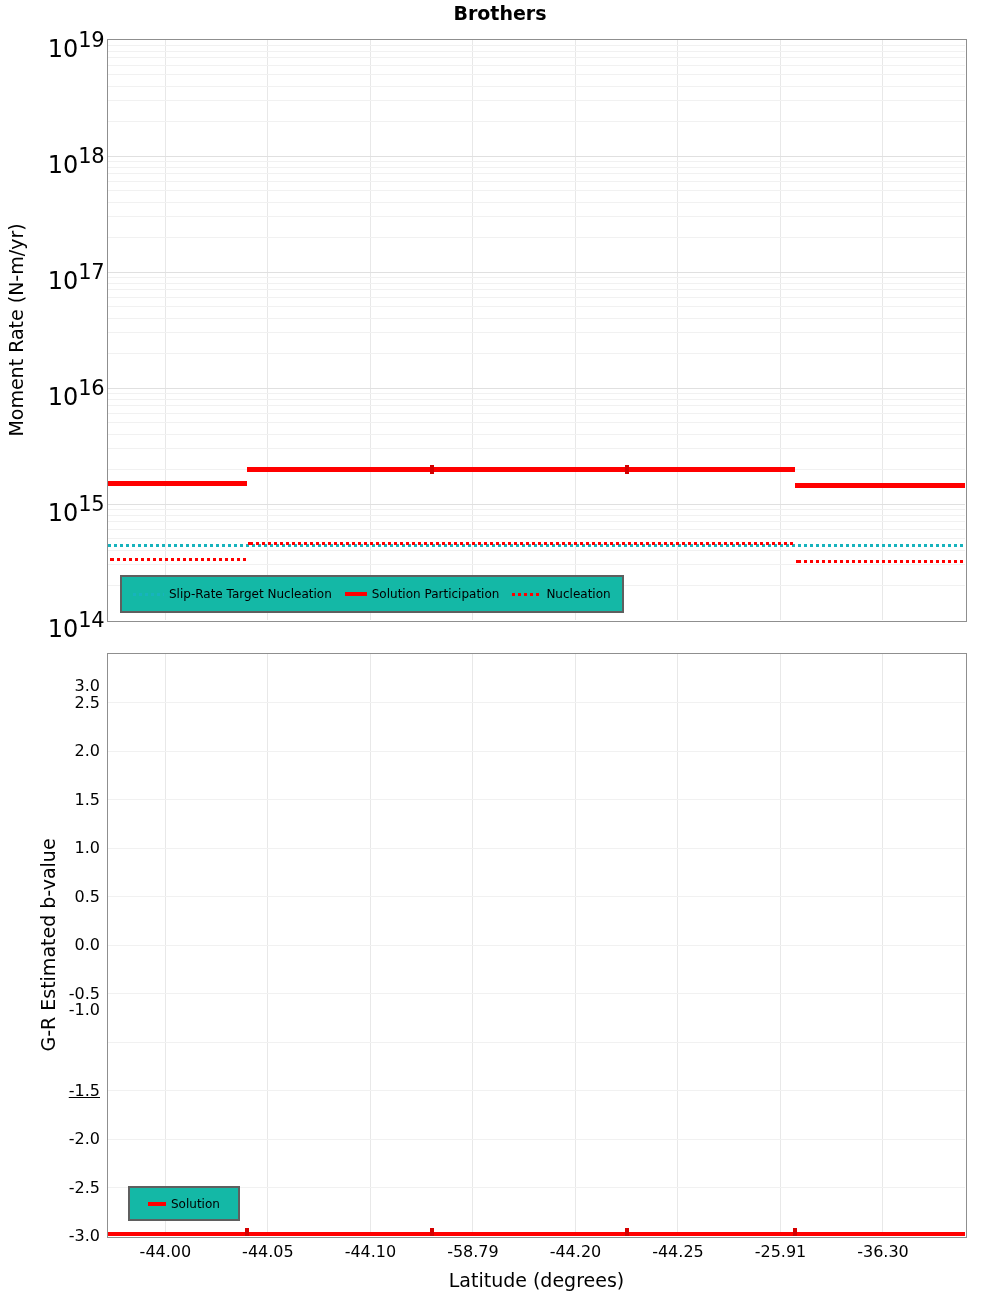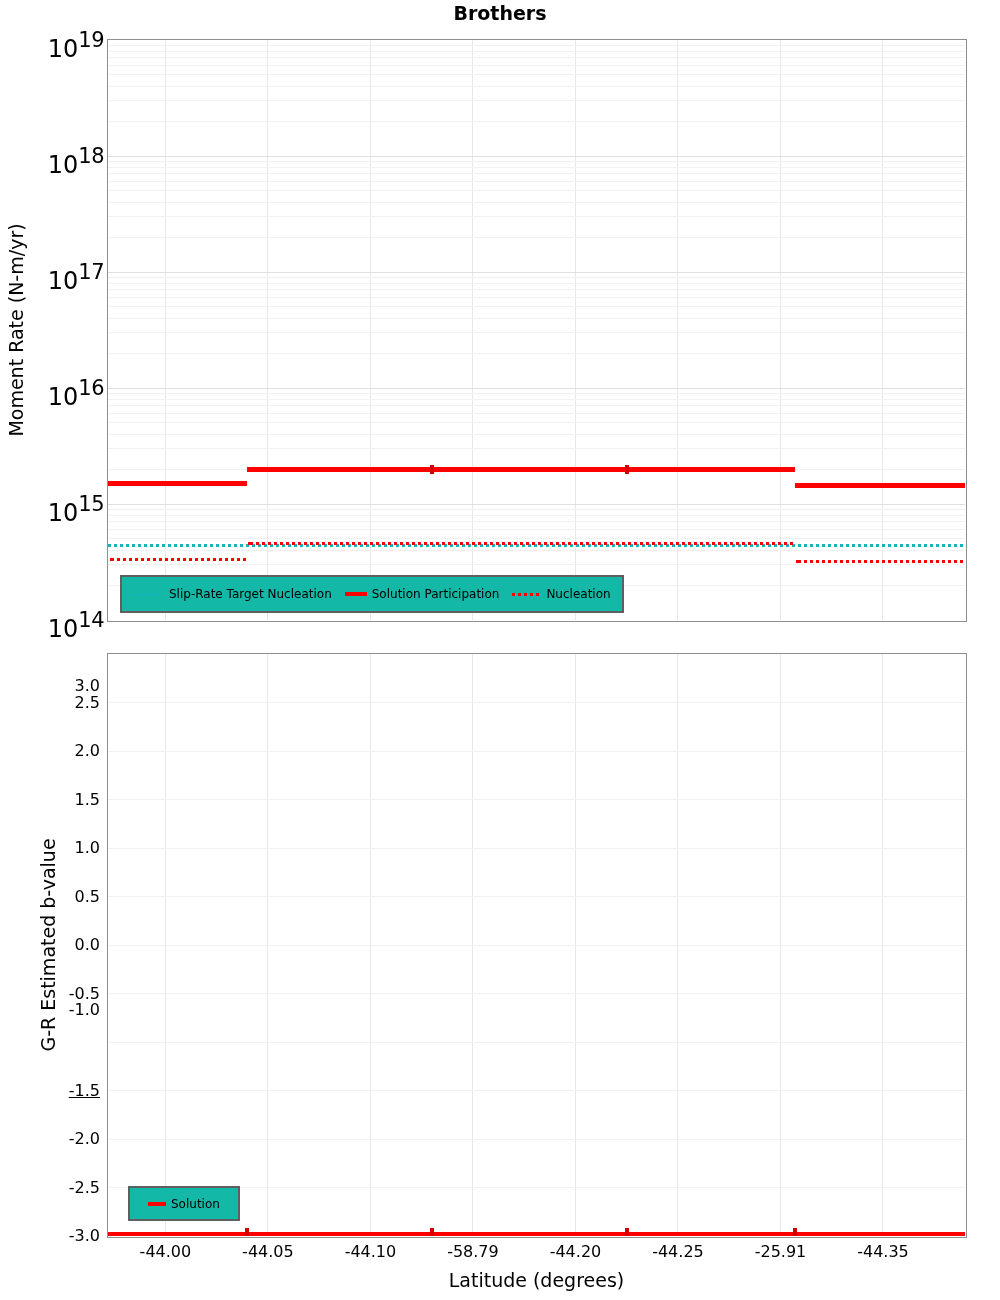--- a/index.html
+++ b/index.html
@@ -149,21 +149,21 @@
     <div class="ytick2" style="top: 1129px;">-2.0</div>
     <div class="ytick2" style="top: 1177.5px;">-2.5</div>
     <div class="ytick2" style="top: 1226px;">-3.0</div>
     <div class="xtick" style="left: 120.407px; top: 1243px;">-44.00</div>
     <div class="xtick" style="left: 222.919px; top: 1243px;">-44.05</div>
     <div class="xtick" style="left: 325.431px; top: 1243px;">-44.10</div>
     <div class="xtick" style="left: 427.943px; top: 1243px;">-58.79</div>
     <div class="xtick" style="left: 530.455px; top: 1243px;">-44.20</div>
     <div class="xtick" style="left: 632.967px; top: 1243px;">-44.25</div>
     <div class="xtick" style="left: 735.478px; top: 1243px;">-25.91</div>
-    <div class="xtick" style="left: 837.99px; top: 1243px;">-44.35</div>
+    <div class="xtick" style="left: 837.99px; top: 1243px;">-36.30</div>
     <div class="seg" style="left: 108px; width: 857px; height: 3px; top: 543.859px; background: repeating-linear-gradient(90deg, rgb(23, 179, 189) 0px, rgb(23, 179, 189) 3px, transparent 3px, transparent 6px);"></div>
     <div class="seg" style="left: 108px; width: 139.416px; height: 3px; top: 558.352px; background: repeating-linear-gradient(90deg, rgb(255, 0, 0) 0px, rgb(255, 0, 0) 3px, transparent 3px, transparent 6px) 3px 0px;"></div>
     <div class="seg" style="left: 247.416px; width: 547.414px; height: 3px; top: 541.62px; background: repeating-linear-gradient(90deg, rgb(255, 0, 0) 0px, rgb(255, 0, 0) 3px, transparent 3px, transparent 6px) 3px 0px;"></div>
     <div class="seg" style="left: 794.83px; width: 170.17px; height: 3px; top: 559.903px; background: repeating-linear-gradient(90deg, rgb(255, 0, 0) 0px, rgb(255, 0, 0) 3px, transparent 3px, transparent 6px) 3px 0px;"></div>
     <div class="seg" style="left: 108px; width: 139.416px; height: 5px; top: 481.073px; background: rgb(255, 0, 0);"></div>
     <div class="seg" style="left: 247.416px; width: 547.414px; height: 5px; top: 466.581px; background: rgb(255, 0, 0);"></div>
     <div class="seg" style="left: 794.83px; width: 170.17px; height: 5px; top: 482.781px; background: rgb(255, 0, 0);"></div>
     <div class="notch" style="left: 429.938px; top: 464.581px; width: 4px; height: 9px; background: rgb(212, 0, 0);"></div>
     <div class="notch" style="left: 624.711px; top: 464.581px; width: 4px; height: 9px; background: rgb(212, 0, 0);"></div>
     <div class="seg" style="left: 108px; width: 857px; top: 1232px; height: 4px; background: rgb(255, 0, 0);"></div>

